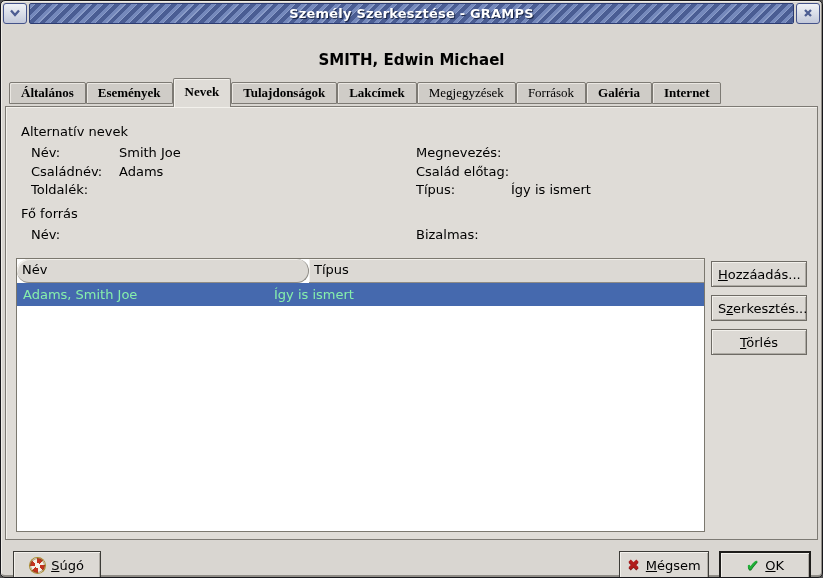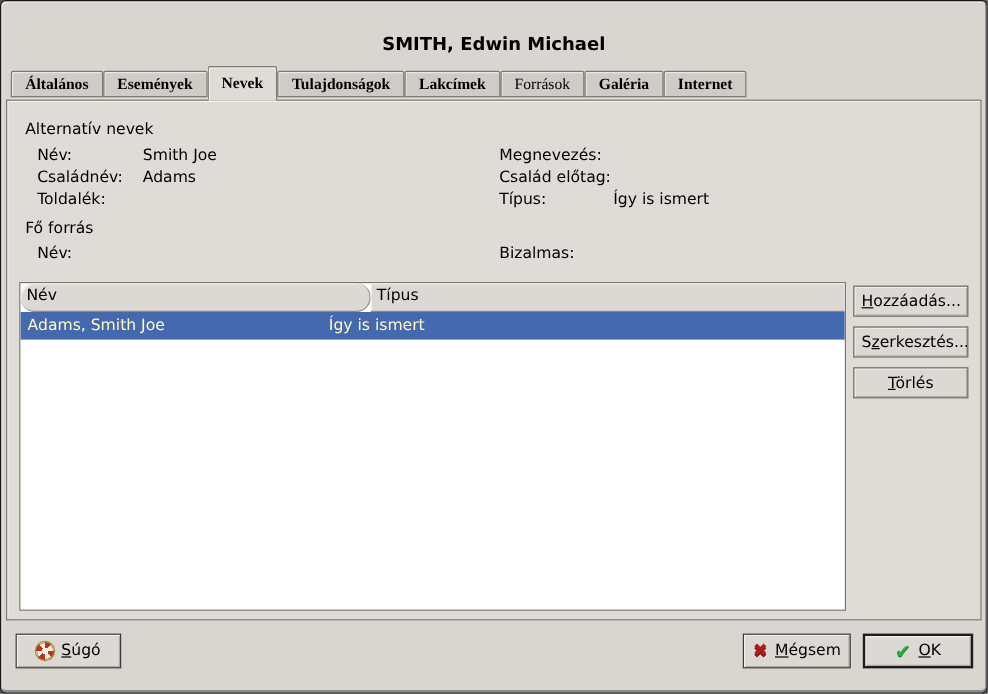--- a/index.html
+++ b/index.html
@@ -54,21 +54,21 @@
   .list-row { display:flex; margin:14px 10px 0 10px; }
   .nametable { width:694px; height:274px; background:#fff; border:1px solid #7b786f; overflow:hidden; }
   .nt-head { display:flex; height:24px; }
   .nt-th {
     background:#dcd9d4; border-right:1px solid #8e8b85; border-bottom:1px solid #8e8b85;
     box-shadow:inset 1px 1px 0 #f2f0eb; padding:0 5px; line-height:22px; cursor:default;
   }
   .nt-th.c0 { width:292px;border-radius:12px; }
   .nt-th.c1 { flex:1; border-right:none; }
   .nt-row { display:flex; height:23px; line-height:23px; cursor:default; }
-  .nt-row.sel { background:#4569ae; color:#fef9c3;justify-content:center; }
+  .nt-row.sel { background:#4569ae; color:#86efac;justify-content:center; }
   .nt-cell.c0 { width:251px; padding-left:6px; }
   .nt-cell.c1 { flex:1; padding-left:6px; }
   .side-col { width:96px; margin-left:6px; display:flex; flex-direction:column; }
   button { font-family:inherit; font-size:13px; color:#000; cursor:default; }
   .sbtn {
     height:26px; margin-bottom:8px; background:#dcd9d4;
     border:1px solid #6e6b65;
     box-shadow:inset 1px 1px 0 #f2f0eb, inset -1px -1px 0 #aeaba4;
   }
   .sbtn:first-child { margin-top:3px; }
@@ -94,29 +94,49 @@
     box-shadow:0 0 0 1px #a8892c, inset 0 0 0 1px rgba(110,80,20,.5);
   }
   .icon-x { color:#b11c1c; font-weight:bold; font-size:15px; line-height:1; text-shadow:0 1px 0 #7e1212; }
   .icon-check { color:#21b038; font-weight:bold; font-size:16px; line-height:1; text-shadow:0 1px 0 #0d6e1e; }
 </style>
 </head>
 <body>
 
 <div class="window">
 
+  <div class="titlebar">
+    <div class="tb-btn">
+      <span>
+        <svg width="12" height="9" viewBox="0 0 12 9">
+            <path d="M2 1.5 L6 6 L10 1.5" fill="none" stroke="#4d5d92" stroke-width="2.3"></path>
+          </svg>
+      </span>
+    </div>
+    <div class="tb-fill">
+      <span class="tb-title">Személy Szerkesztése - GRAMPS</span>
+    </div>
+    <div class="tb-btn">
+      <span>
+        <svg width="10" height="10" viewBox="0 0 10 10">
+            <path d="M2 2 L8 8 M8 2 L2 8" fill="none" stroke="#4d5d92" stroke-width="2.3"></path>
+          </svg>
+      </span>
+    </div>
+  </div>
 
   <div class="person-name">SMITH, Edwin Michael</div>
 
   <div class="tabs">
     <div class="tab b">Általános</div>
     <div class="tab b">Események</div>
     <div class="tab b active">Nevek</div>
     <div class="tab b">Tulajdonságok</div>
     <div class="tab b">Lakcímek</div>
+    <div class="tab">Megjegyzések</div>
     <div class="tab">Források</div>
     <div class="tab b">Galéria</div>
     <div class="tab b">Internet</div>
 
   </div>
 
   <div class="panel">
 
     <div class="fsection-title">Alternatív nevek</div>
     <div class="fgrid">

